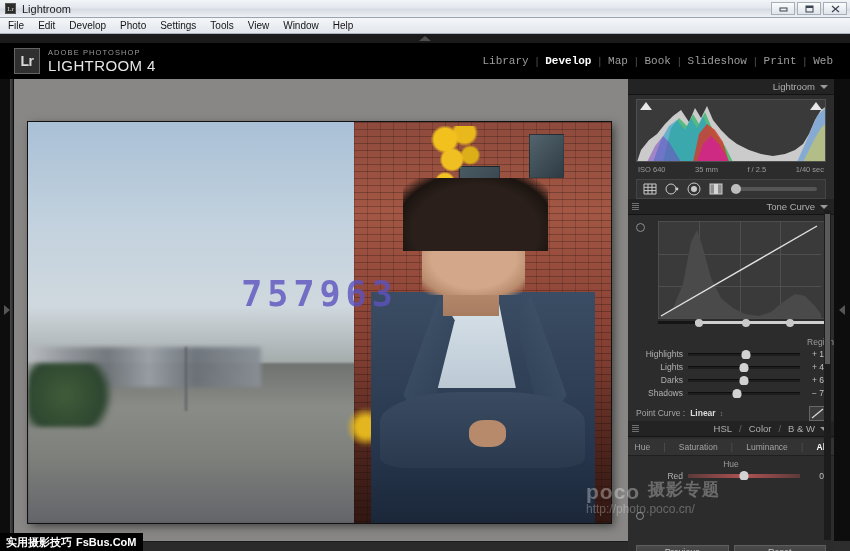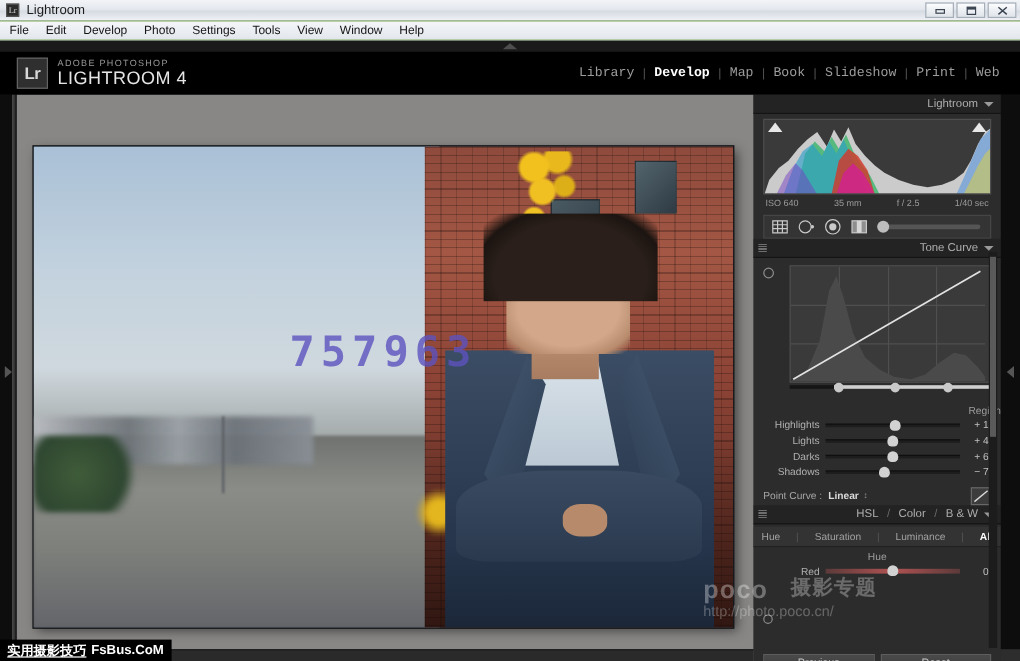--- a/index.html
+++ b/index.html
@@ -227,24 +227,24 @@
                display:flex; align-items:center; justify-content:center; }
   .tri-left { width:0;height:0;border-top:5px solid transparent;border-bottom:5px solid transparent;border-right:6px solid #555; }
   .scrollbar { position:absolute; left:824px; top:176px; width:7px; height:330px; background:#1c1c1c; }
   .scrollthumb { position:absolute; left:1px; top:4px; width:5px; height:150px; background:#5a5a5a; }
 
   
   .wm-poco { position:absolute; left:586px; top:446px; pointer-events:none; }
   .wm-poco .l1 { color:rgba(255,255,255,.33); font-size:21px; font-weight:bold; letter-spacing:1px; }
   .wm-poco .l2 { color:rgba(255,255,255,.28); font-size:12px; margin-top:-2px; }
   .wm-cn { position:absolute; left:648px; top:444px; color:rgba(255,255,255,.30);
-           font-size:17px; font-weight:bold; letter-spacing:1px; pointer-events:none;margin-left:11px; }
+           font-size:17px; font-weight:bold; letter-spacing:1px; pointer-events:none; }
   .wm-fsbus { position:absolute; left:0; top:533px; height:18px; background:#000;
               display:flex; align-items:center; padding:0 6px; }
-  .wm-fsbus .cn { color:#fff; font-size:11px; font-weight:bold;text-decoration:underline; }
+  .wm-fsbus .cn { color:#fff; font-size:11px; font-weight:bold; }
   .wm-fsbus .en { color:#fff; font-size:11px; font-weight:bold; margin-left:4px; }
 </style>
 </head>
 <body>
 
 <div class="app">
 
   <div class="titlebar">
     <div class="win-icon">Lr</div>
     <div class="win-title">Lightroom</div>

